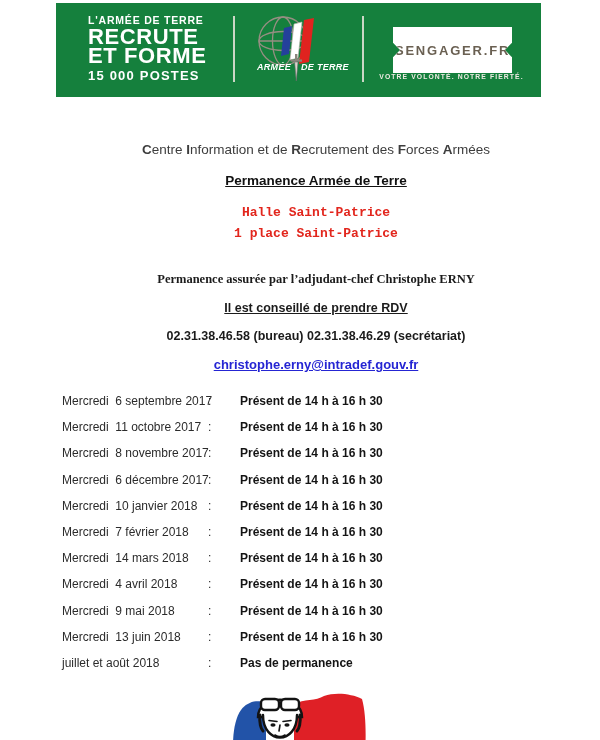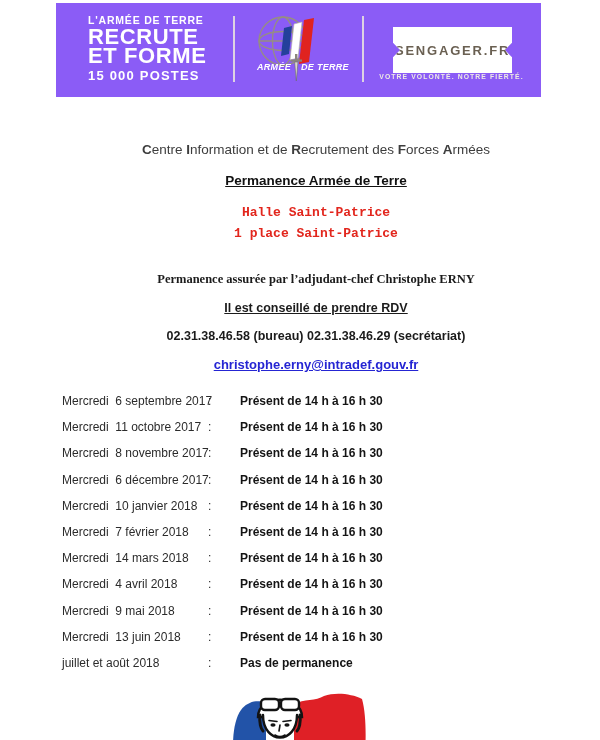--- a/index.html
+++ b/index.html
@@ -46,21 +46,21 @@
   .srow{display:grid;grid-template-columns:146px 32px auto;height:26.2px;align-items:start;}
   .sdate{white-space:pre;color:#2b2b2b;}
   .scolon{color:#2b2b2b;}
   .sstatus{font-weight:700;color:#141414;}
   
   .footlogo{position:absolute;left:230px;top:691px;}
 </style>
 </head>
 <body>
 
-<header class="banner" style="background: #8b5cf6;">
+<header class="banner" style="background: #15803d;">
   <div class="banner-left">
     <div class="bl1">L'ARMÉE DE TERRE</div>
     <div class="bl2">RECRUTE</div>
     <div class="bl3">ET FORME</div>
     <div class="bl4">15 000 POSTES</div>
   </div>
 
   <div class="bdivider bdiv1"></div>
   <div class="bdivider bdiv2"></div>
 

